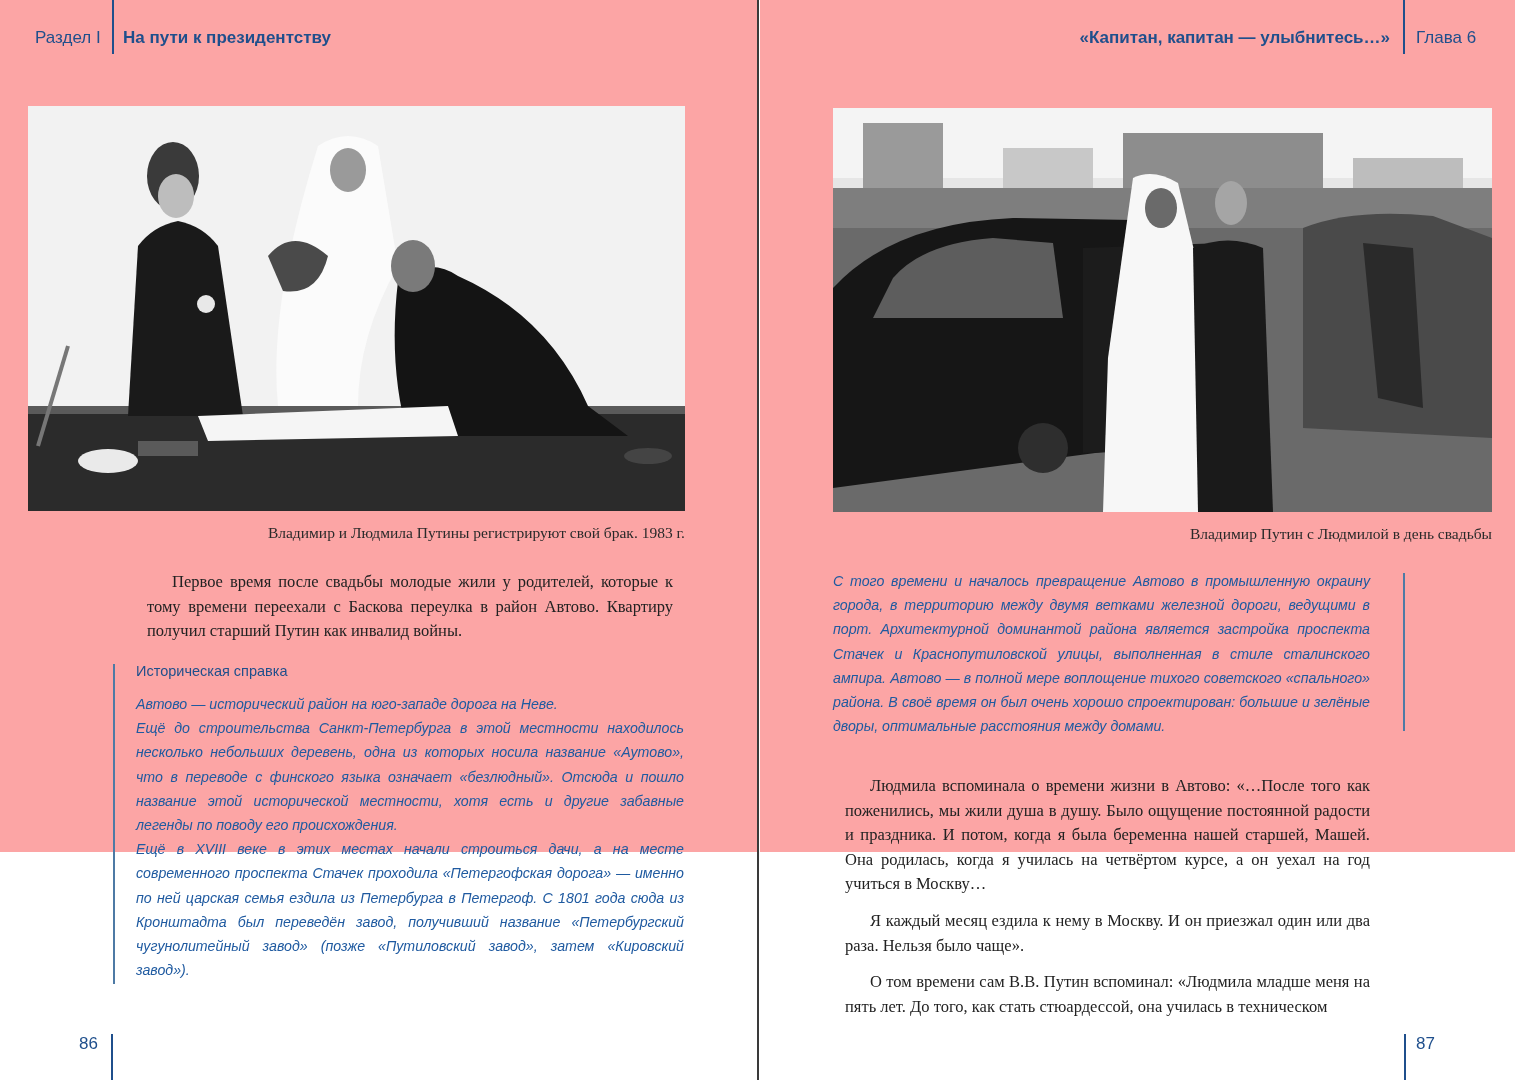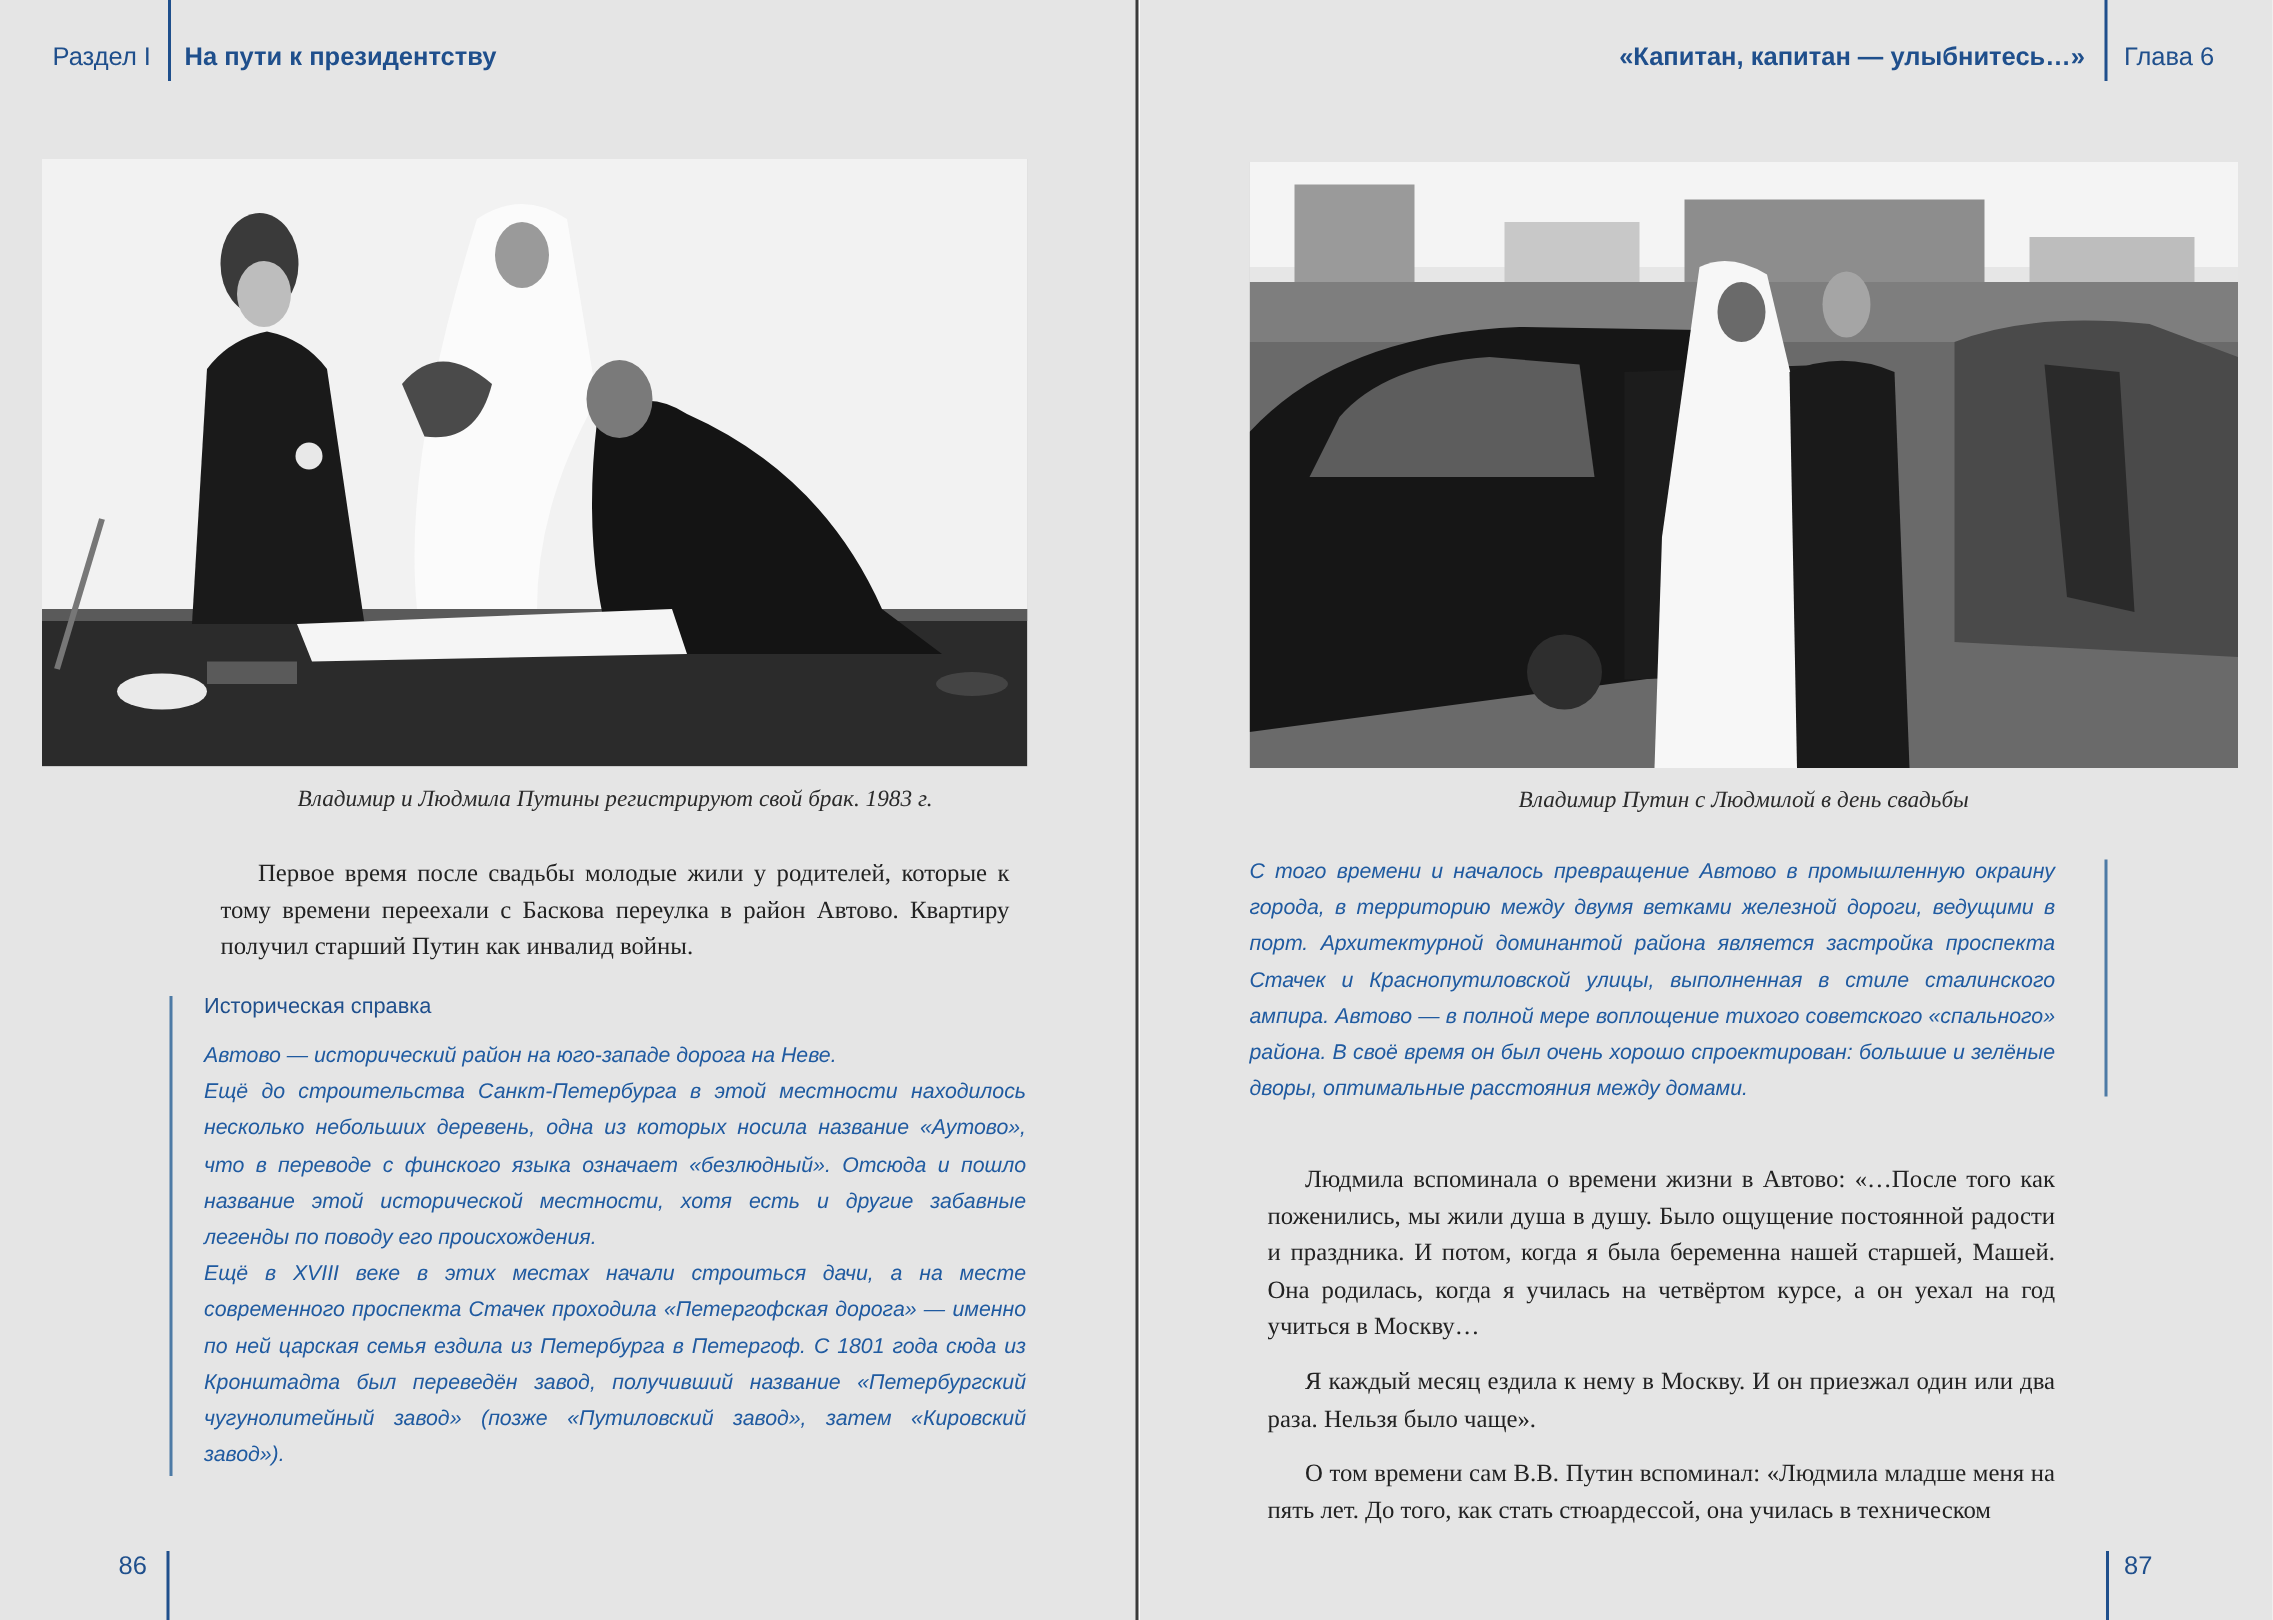--- a/index.html
+++ b/index.html
@@ -1,34 +1,34 @@
 <!DOCTYPE html>
 <html><head>
 <meta charset="utf-8">
 <style>
   html, body { margin: 0; padding: 0; }
   body {
     width: 1515px; height: 1080px; position: relative; overflow: hidden;
     background: #ffffff;
     font-family: "Liberation Serif", serif;
   }
-  .page { position: absolute; top: 0; height: 1080px; background: #e5e5e5; }
+  .page { position: absolute; top: 0; height: 852px; background: #fca5a5; }
   .page-left { left: 0; width: 758px; }
   .page-right { left: 760px; width: 755px; }
   .spine { position: absolute; left: 757px; top: 0; width: 2px; height: 1080px; background: #3a3a3a; }
 
   .hdr { position: absolute; top: 26px; font-family: "Liberation Sans", sans-serif; font-size: 17px; color: #1f4f8c; line-height: 24px; }
   .hdr-rule { position: absolute; top: 0; width: 2px; height: 54px; background: #1f4f8c; }
   .hdr .section { font-weight: normal; }
   .hdr .title { font-weight: bold; }
 
   .photo { position: absolute; overflow: hidden; background: #d8d8d8; }
   .photo svg { display: block; width: 100%; height: 100%; }
 
-  .caption { position: absolute; font-style: italic; font-size: 15.5px; color: #2a2a2a; text-align: center; }
+  .caption { position: absolute; font-size: 15.5px; color: #2a2a2a; text-align: right; }
 
   .body-text { position: absolute; font-size: 16.5px; line-height: 24.6px; color: #222; text-align: justify; }
   .body-text p { margin: 12px; text-indent: 25px; }
 
   .sidebar-rule { position: absolute; width: 2px; background: #4d7aa5; }
   .sidebar-title { position: absolute; font-family: "Liberation Sans", sans-serif; font-weight: normal; font-size: 14.5px; color: #1f4f8c; }
   .sidebar-text { position: absolute; font-family: "Liberation Sans", sans-serif; font-style: italic; font-size: 14.2px; line-height: 24.2px; color: #1f5aa0; text-align: justify; }
   .sidebar-text p { margin: 0; }
 
   .pagenum { position: absolute; font-family: "Liberation Sans", sans-serif; font-size: 17px; color: #1f4f8c; }

